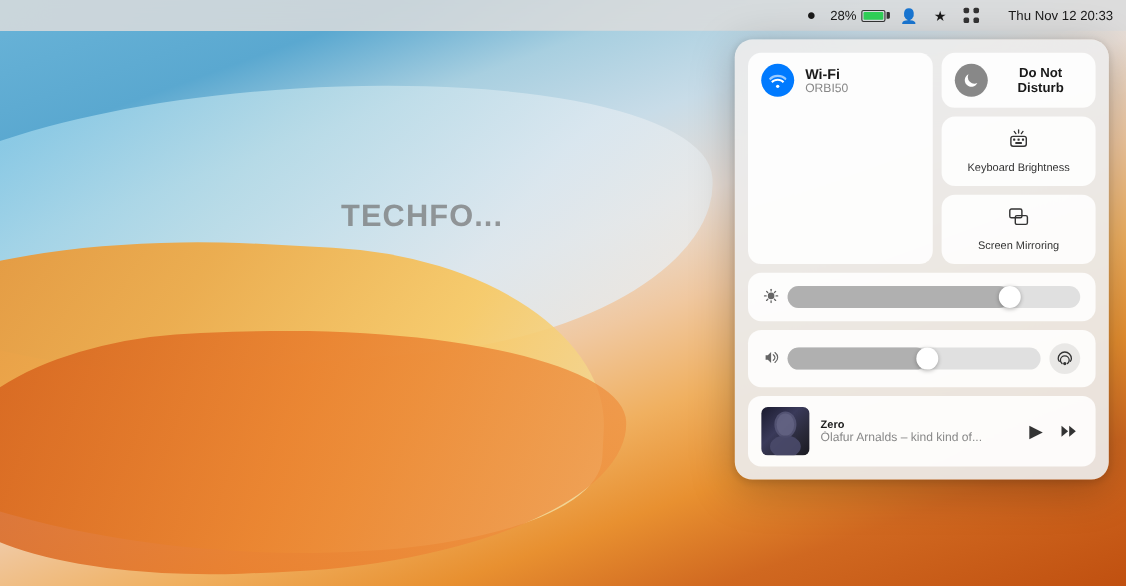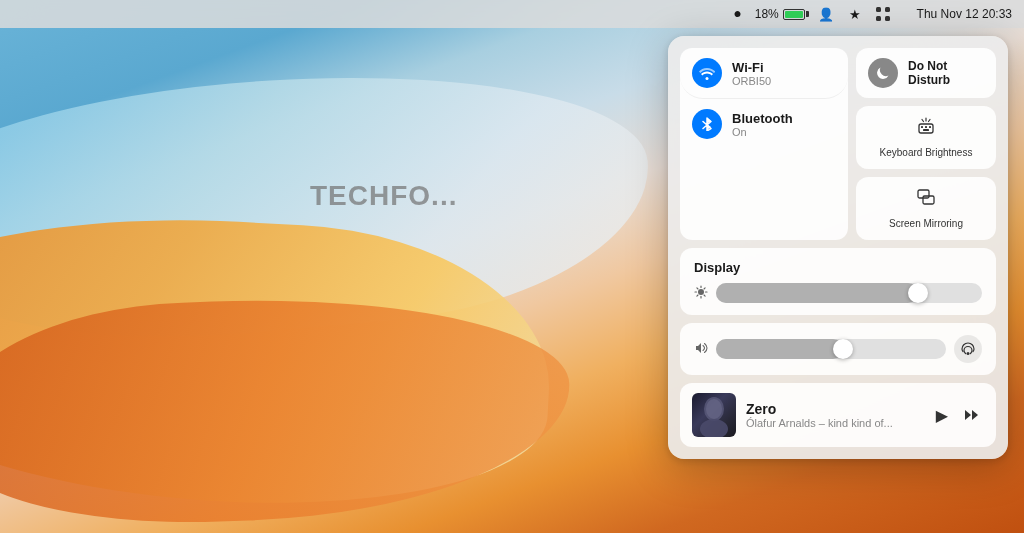--- a/index.html
+++ b/index.html
@@ -237,20 +237,21 @@
       padding: 10px 12px;
       cursor: pointer;
       display: flex;
       align-items: center;
       gap: 10px;
       transition: background 0.15s;
     }
 
     .dnd-tile {
       width: 100%;
+      text-align: center;
     }
 
     .dnd-icon {
       width: 30px;
       height: 30px;
       border-radius: 50%;
       background: #888;
       color: white;
       display: flex;
       align-items: center;
@@ -394,21 +395,21 @@
       align-items: center;
       justify-content: center;
     }
 
     .np-info {
       flex: 1;
       min-width: 0;
     }
 
     .np-title {
-      font-size: 14px;
+      font-size: 10px;
       font-weight: 600;
       color: #1a1a1a;
     }
 
     .np-artist {
       font-size: 11px;
       color: #888;
       white-space: nowrap;
       overflow: hidden;
       text-overflow: ellipsis;
@@ -444,21 +445,21 @@
 <div class="wave1"></div>
 <div class="wave2"></div>
 <div class="wave3"></div>
 
 <div class="watermark">TECHFO...</div>
 
 <div class="menubar">
   <span class="menubar-item menubar-icon">⏺</span>
   <span class="menubar-item">
     <span class="battery-container">
-      <span>18%</span>
+      <span>28%</span>
       <span class="battery-icon">
         <span class="battery-fill"></span>
       </span>
     </span>
   </span>
   <span class="menubar-item menubar-icon">👤</span>
   <span class="menubar-item menubar-icon">★</span>
   <span class="menubar-item menubar-icon">
     <svg width="16" height="16" viewBox="0 0 16 16" fill="none">
       <rect x="1" y="1" width="5" height="5" rx="1.5" fill="#333"></rect>
@@ -483,32 +484,20 @@
             <path d="M8 8.5C9.8 8.5 11.4 9.2 12.6 10.4l1.4-1.4C12.4 7.4 10.3 6.5 8 6.5s-4.4.9-6 2.5l1.4 1.4C4.6 9.2 6.2 8.5 8 8.5z"></path>
             <path d="M8 5C10.7 5 13.2 6.1 15 8l1.4-1.4C14.5 4.5 11.4 3 8 3S1.5 4.5 0 6.6L1.4 8C3.2 6.1 5.5 5 8 5z" opacity="0.6"></path>
           </svg>
         </div>
         <div class="tile-text">
           <span class="tile-name">Wi-Fi</span>
           <span class="tile-sub">ORBI50</span>
         </div>
       </div>
 
-      <div class="network-tile">
-        <div class="tile-icon tile-icon-bluetooth">
-          <svg width="14" height="14" viewBox="0 0 14 14" fill="white">
-            <path d="M7 1l4 3-4 3V1zm0 6l4 3-4 3V7zm0 0L3 4l0 0M7 7L3 10"></path>
-            <path d="M7 1L11 4.5 7 8V1zM7 8L11 11.5 7 14V8zM7 8L3 4.5M7 8L3 11.5" stroke="white" stroke-width="1.5" fill="none" stroke-linecap="round" stroke-linejoin="round"></path>
-          </svg>
-        </div>
-        <div class="tile-text">
-          <span class="tile-name">Bluetooth</span>
-          <span class="tile-sub">On</span>
-        </div>
-      </div>
 
     </div>
 
     <div class="right-tiles">
 
       <div class="big-tile dnd-tile">
         <div class="dnd-icon">
           <svg width="16" height="16" viewBox="0 0 16 16" fill="none">
             <path d="M13.5 10.5A6 6 0 015.5 2.5a6 6 0 108 8z" fill="white"></path>
           </svg>
@@ -542,21 +531,20 @@
               <rect x="7" y="9" width="11" height="8" rx="1.5" stroke="#333" stroke-width="1.3" fill="none"></rect>
             </svg>
           </div>
           <span class="small-tile-label">Screen Mirroring</span>
         </div>
       </div>
     </div>
   </div>
 
   <div class="slider-section">
-    <div class="section-label">Display</div>
     <div class="slider-row">
       <span class="slider-icon">
         <svg width="14" height="14" viewBox="0 0 14 14" fill="none">
           <circle cx="7" cy="7" r="3" fill="#666"></circle>
           <line x1="7" y1="1" x2="7" y2="2.5" stroke="#666" stroke-width="1.2" stroke-linecap="round"></line>
           <line x1="7" y1="11.5" x2="7" y2="13" stroke="#666" stroke-width="1.2" stroke-linecap="round"></line>
           <line x1="1" y1="7" x2="2.5" y2="7" stroke="#666" stroke-width="1.2" stroke-linecap="round"></line>
           <line x1="11.5" y1="7" x2="13" y2="7" stroke="#666" stroke-width="1.2" stroke-linecap="round"></line>
           <line x1="2.9" y1="2.9" x2="3.96" y2="3.96" stroke="#666" stroke-width="1.2" stroke-linecap="round"></line>
           <line x1="10.04" y1="10.04" x2="11.1" y2="11.1" stroke="#666" stroke-width="1.2" stroke-linecap="round"></line>

